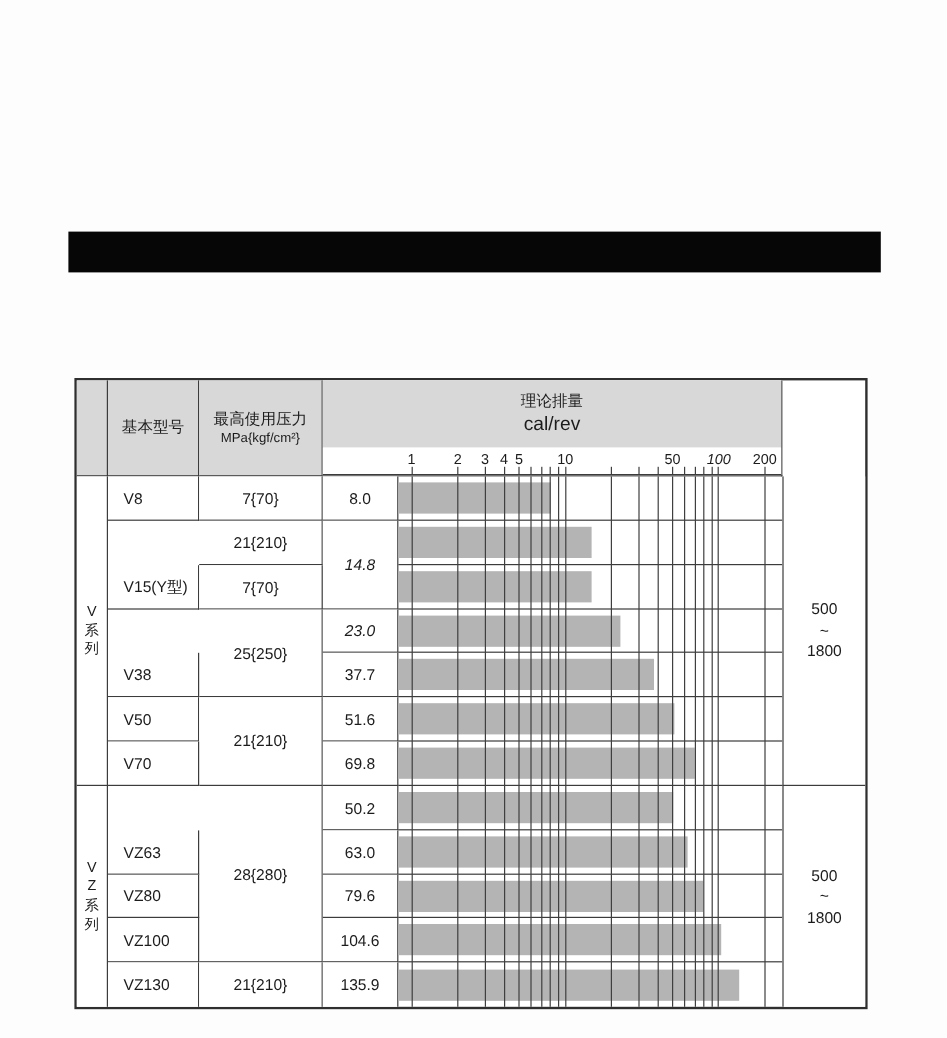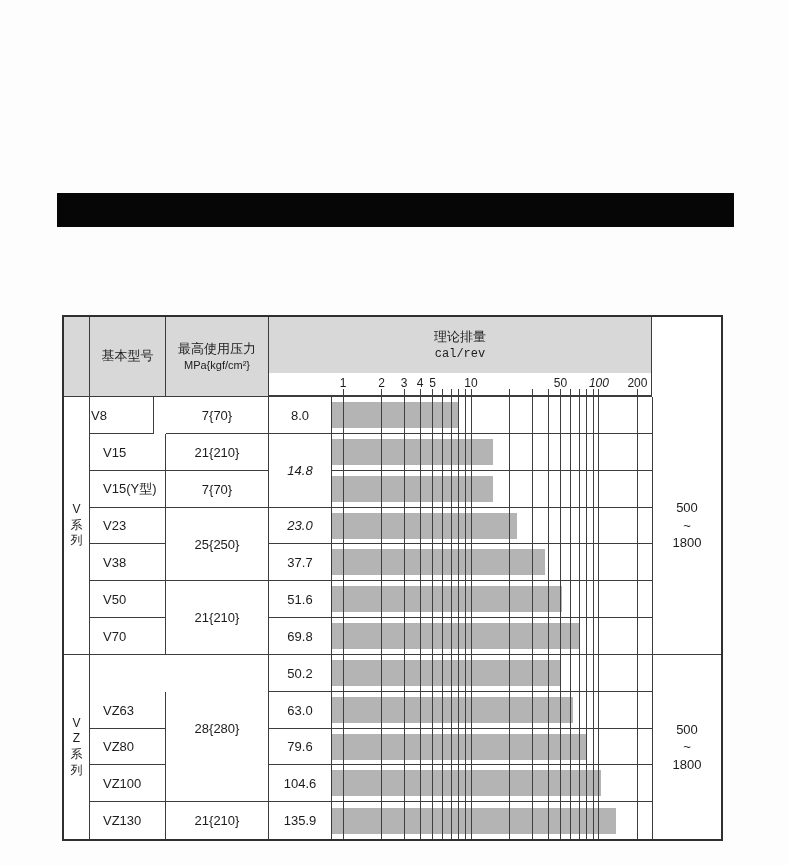--- a/index.html
+++ b/index.html
@@ -25,21 +25,21 @@
     border-right:1px solid #3c3c3c; border-bottom:1px solid #3c3c3c;
     display:flex; flex-direction:column; align-items:center; justify-content:center;
     font-size:13px; line-height:1.4; text-align:center;
   }
   .th-series { left:0; top:0; width:26px; height:80px; }
   .th-model  { left:26px; top:0; width:76px; height:80px; }
   .th-press  { left:102px; top:0; width:103px; height:80px; }
   .th-press .sub { font-size:11px; }
   .th-disp   { left:205px; top:0; width:383px; height:80px; padding:0; background:#fff; justify-content:flex-start; }
   .disp-label { width:100%; flex:1; background:#d8d8d8; display:flex; flex-direction:column; align-items:center; justify-content:center; box-sizing:border-box; }
-  .disp-label .sub { font-size:12px;font-family:Liberation Mono, monospace; }
+  .disp-label .sub { font-size:16px; }
   .axis-strip { position:relative; width:100%; height:22px; background:#fff; }
   .axis-inner { position:absolute; left:63px; top:0; width:320px; height:100%; }
   .axis-label { position:absolute; top:2px; transform:translateX(-50%); font-size:12px; color:#1c1c1c; }
   .axis-stub  { position:absolute; bottom:0; width:1px; height:6px; background:#3f3f3f; }
   .th-speed  { left:588px; top:0; width:69px; height:80px; border-right:none; border-left:1px solid #3c3c3c; font-size:12px; line-height:1.5; }
 
   .tbody { position:absolute; left:0; top:80px; width:657px; height:442px; }
   .bcell {
     position:absolute; box-sizing:border-box; background:#fff;
     display:flex; align-items:center; justify-content:center;
@@ -110,38 +110,36 @@
               <div class="axis-stub" style="left: 254px;"></div>
               <div class="axis-stub" style="left: 260.6px;"></div>
               <div class="axis-stub" style="left: 266.4px;"></div>
               <div class="axis-stub" style="left: 304.9px;"></div>
             </div>
         </div>
       </div>
     </div>
 
     <div class="tbody" id="tbody">
-        <div class="bcell model-cell br bb" style="left: 14px; top: 0px; width: 76px; height: 37px;">V8</div>
+        <div class="bcell model-cell br bb" style="left: 26px; top: 0px; width: 76px; height: 37px;">V8</div>
         <div class="bcell br bb" style="left: 102px; top: 0px; width: 103px; height: 37px;">7{70}</div>
         <div class="bcell br bb" style="left: 205px; top: 0px; width: 63px; height: 37px;">8.0</div>
         <div class="chart-row bb" style="left: 268px; top: 0px; width: 320px; height: 37px;">
           <div class="bar" style="width: 39.55%;"></div>
         </div>
-        <div class="bcell model-cell br bb" style="left: 26px; top: 37px; width: 76px; height: 37px;">V15</div>
         <div class="bcell br bb" style="left: 102px; top: 37px; width: 103px; height: 37px;">21{210}</div>
         <div class="bcell br bb" style="left: 205px; top: 37px; width: 63px; height: 74px; font-style: italic;">14.8</div>
         <div class="chart-row bb" style="left: 268px; top: 37px; width: 320px; height: 37px;">
           <div class="bar" style="width: 50.23%;"></div>
         </div>
         <div class="bcell model-cell br bb" style="left: 26px; top: 74px; width: 76px; height: 37px;">V15(Y型)</div>
         <div class="bcell br bb" style="left: 102px; top: 74px; width: 103px; height: 37px;">7{70}</div>
         <div class="chart-row bb" style="left: 268px; top: 74px; width: 320px; height: 37px;">
           <div class="bar" style="width: 50.23%;"></div>
         </div>
-        <div class="bcell model-cell br bb" style="left: 26px; top: 111px; width: 76px; height: 36px;">V23</div>
         <div class="bcell br bb" style="left: 102px; top: 111px; width: 103px; height: 73px;">25{250}</div>
         <div class="bcell br bb" style="left: 205px; top: 111px; width: 63px; height: 36px; font-style: italic;">23.0</div>
         <div class="chart-row bb" style="left: 268px; top: 111px; width: 320px; height: 36px;">
           <div class="bar" style="width: 57.89%;"></div>
         </div>
         <div class="bcell model-cell br bb" style="left: 26px; top: 147px; width: 76px; height: 37px;">V38</div>
         <div class="bcell br bb" style="left: 205px; top: 147px; width: 63px; height: 37px;">37.7</div>
         <div class="chart-row bb" style="left: 268px; top: 147px; width: 320px; height: 37px;">
           <div class="bar" style="width: 66.47%;"></div>
         </div>

